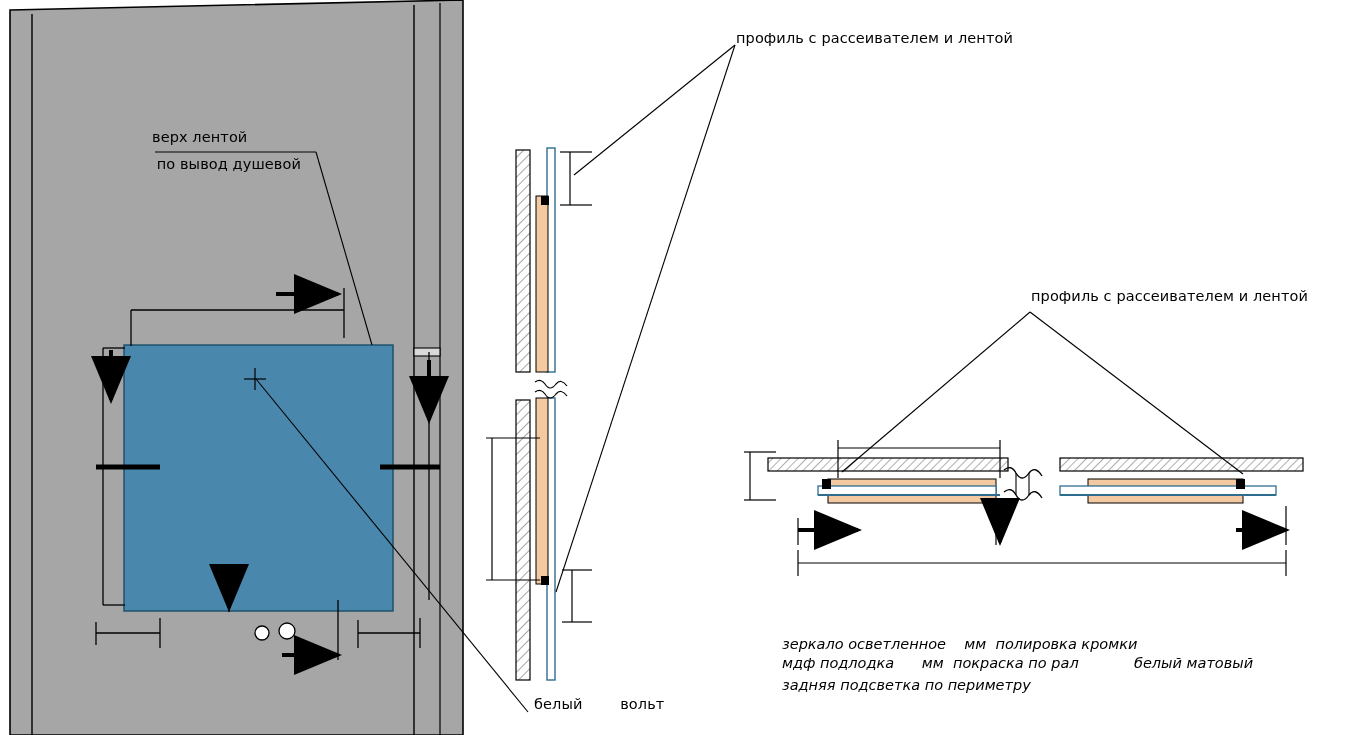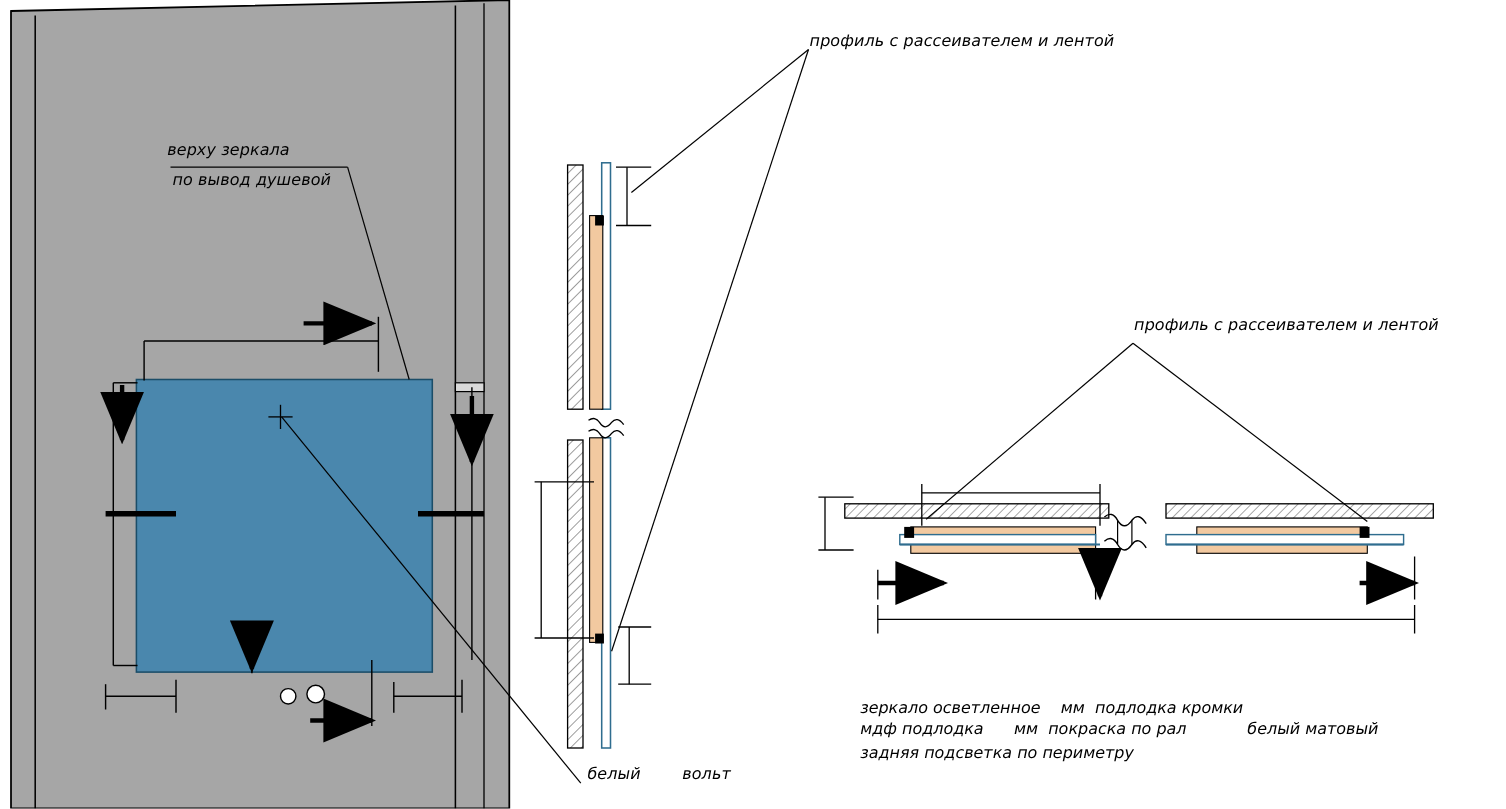--- a/index.html
+++ b/index.html
@@ -23,21 +23,20 @@
   }
   svg.drawing {
     position: absolute;
     left: 0; top: 0;
     width: 1369px;
     height: 735px;
   }
   .lbl {
     position: absolute;
     font-family: "DejaVu Sans", sans-serif;
-    font-style: italic;
     font-size: 14.5px;
     color: #000000;
     white-space: pre;
     letter-spacing: 0.1px;
   }
   .spec {
     position: absolute;
     font-family: "DejaVu Sans", sans-serif;
     font-style: italic;
     font-size: 14.5px;
@@ -209,21 +208,21 @@
     </g>
 
     <g stroke="#000" stroke-width="1.1" fill="none">
       <line x1="1030" y1="312" x2="842" y2="472"></line>
       <line x1="1030" y1="312" x2="1243" y2="474"></line>
     </g>
   </svg>
 
   <div class="lbl" style="left:736px; top:30px;">профиль с рассеивателем и лентой</div>
   <div class="lbl" style="left:1031px; top:288px;">профиль с рассеивателем и лентой</div>
-  <div class="lbl" style="left:152px; top:129px;">верху зеркала</div>
+  <div class="lbl" style="left:152px; top:129px;">верх лентой</div>
   <div class="lbl" style="left:152px; top:156px;"> по вывод душевой</div>
   <div class="lbl" style="left:534px; top:696px;">белый        вольт</div>
 
-  <div class="spec" style="left:782px; top:635px;">зеркало осветленное    мм  подлодка кромки</div>
+  <div class="spec" style="left:782px; top:635px;">зеркало осветленное    мм  полировка кромки</div>
   <div class="spec" style="left:782px; top:676px;">задняя подсветка по периметру</div>
   <div class="spec" style="left:782px; top:654px;">мдф подлодка      мм  покраска по рал            белый матовый</div>
 
 </div>
 
 </body></html>

